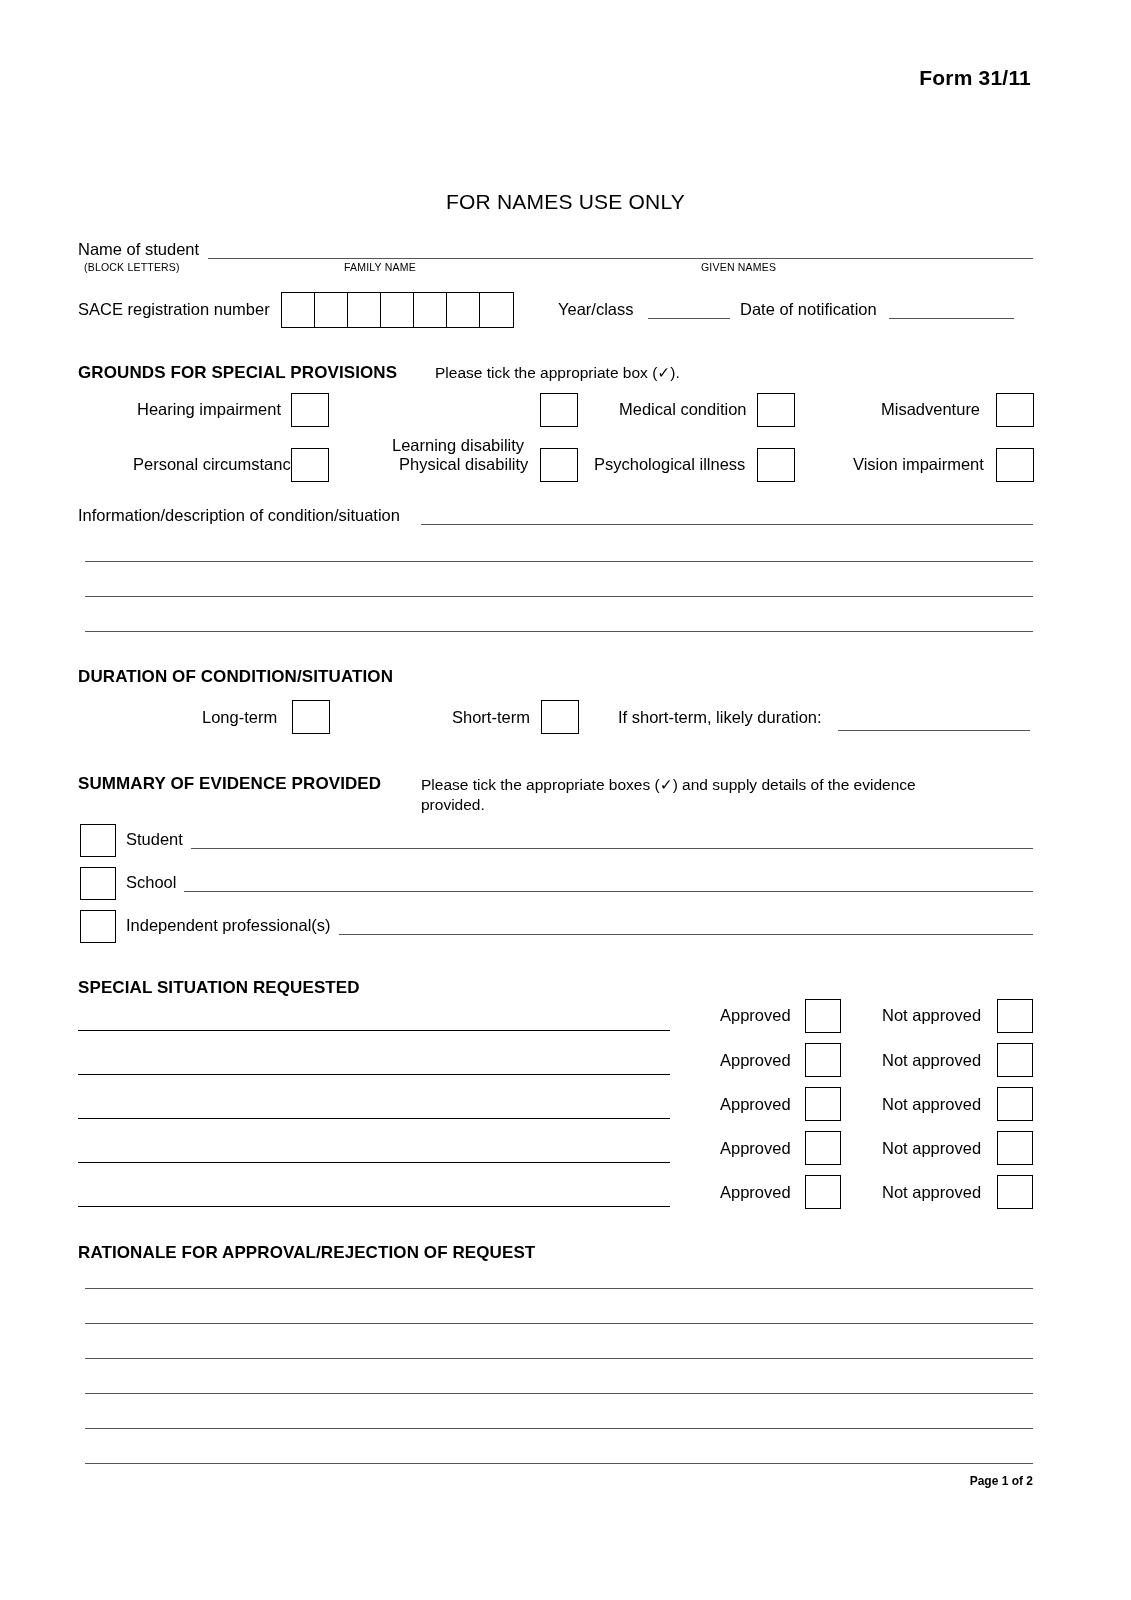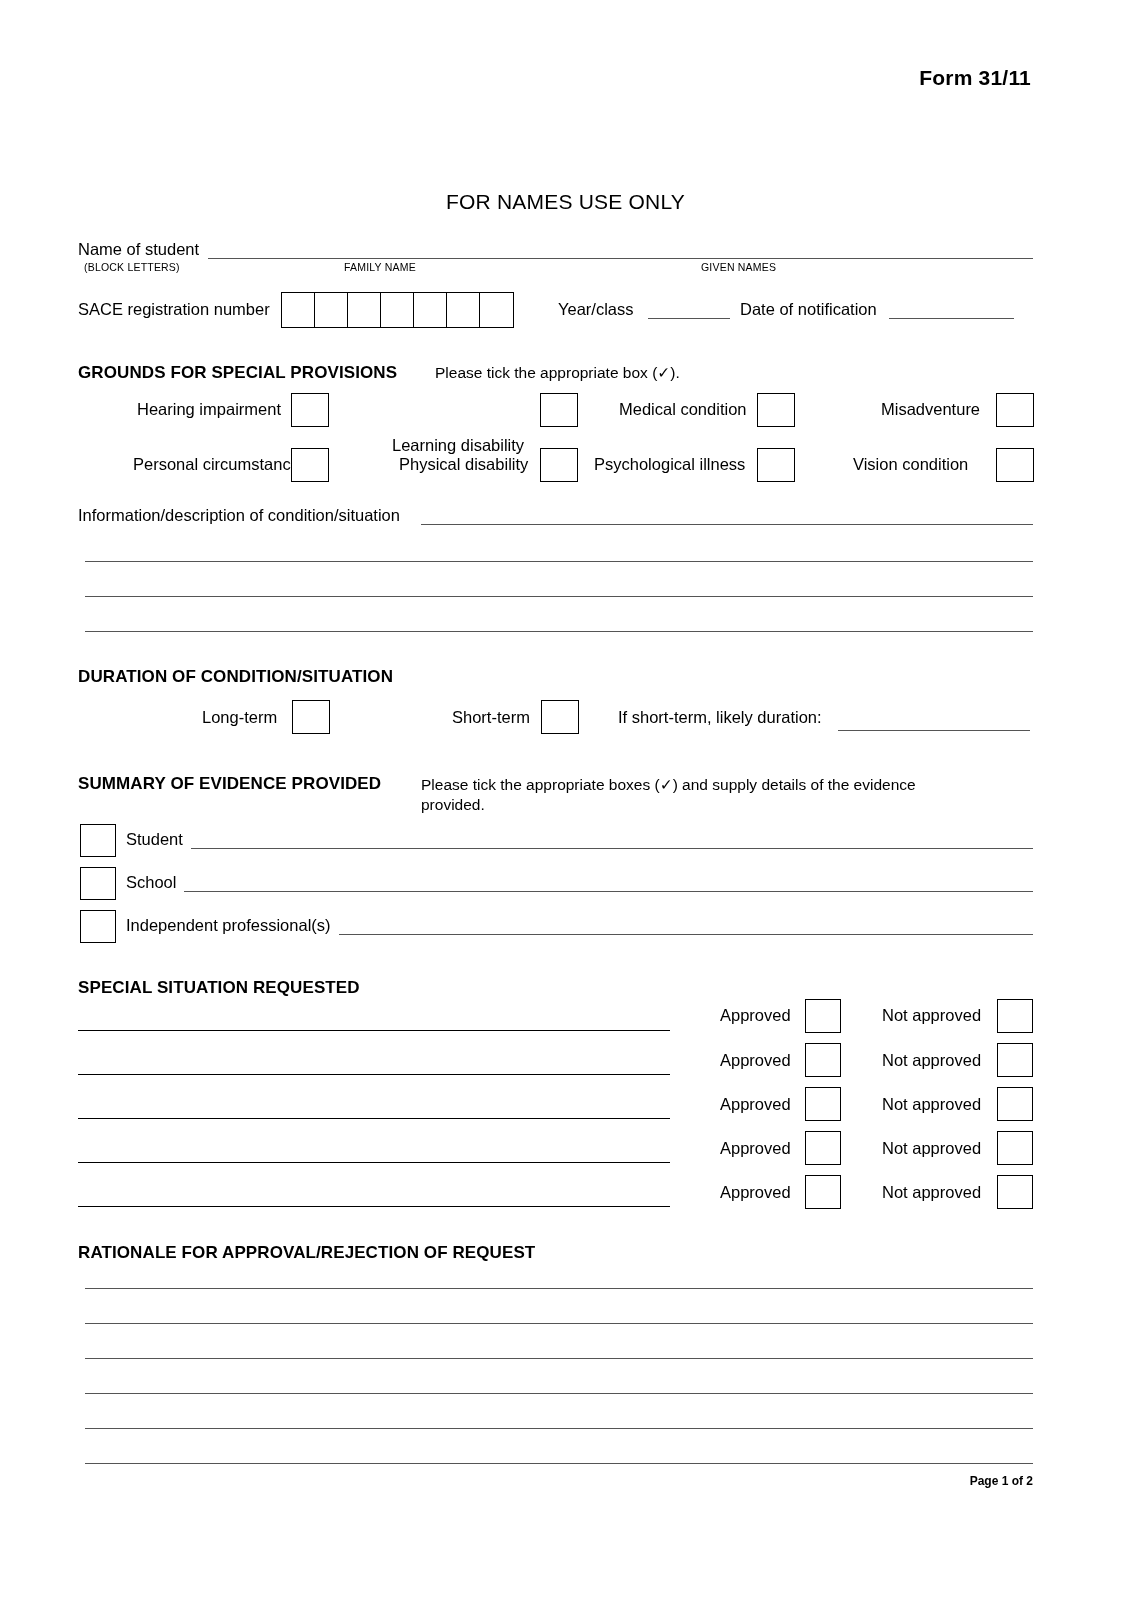--- a/index.html
+++ b/index.html
@@ -138,21 +138,21 @@
 
   <div class="txt lbl" style="left:105px; top:455px;margin-left:28px;">Personal circumstances</div>
   <div class="box tickbox" style="left:291px; top:448px;"></div>
 
   <div class="txt lbl" style="left:399px; top:455px;">Physical disability</div>
   <div class="box tickbox" style="left:540px; top:448px;"></div>
 
   <div class="txt lbl" style="left:594px; top:455px;">Psychological illness</div>
   <div class="box tickbox" style="left:757px; top:448px;"></div>
 
-  <div class="txt lbl" style="left:853px; top:455px;">Vision condition</div>
+  <div class="txt lbl" style="left:853px; top:455px;">Vision impairment</div>
   <div class="box tickbox" style="left:996px; top:448px;"></div>
 
   <div class="txt lbl" style="left:78px; top:506px;">Information/description of condition/situation</div>
   <div class="rule" style="left:421px; top:524px; width:612px;"></div>
   <div class="rule" style="left:85px; top:561px; width:948px;"></div>
   <div class="rule" style="left:85px; top:596px; width:948px;"></div>
   <div class="rule" style="left:85px; top:631px; width:948px;"></div>
 
   <div class="txt sec-head" style="left:78px; top:667px;">DURATION OF CONDITION/SITUATION</div>
 

